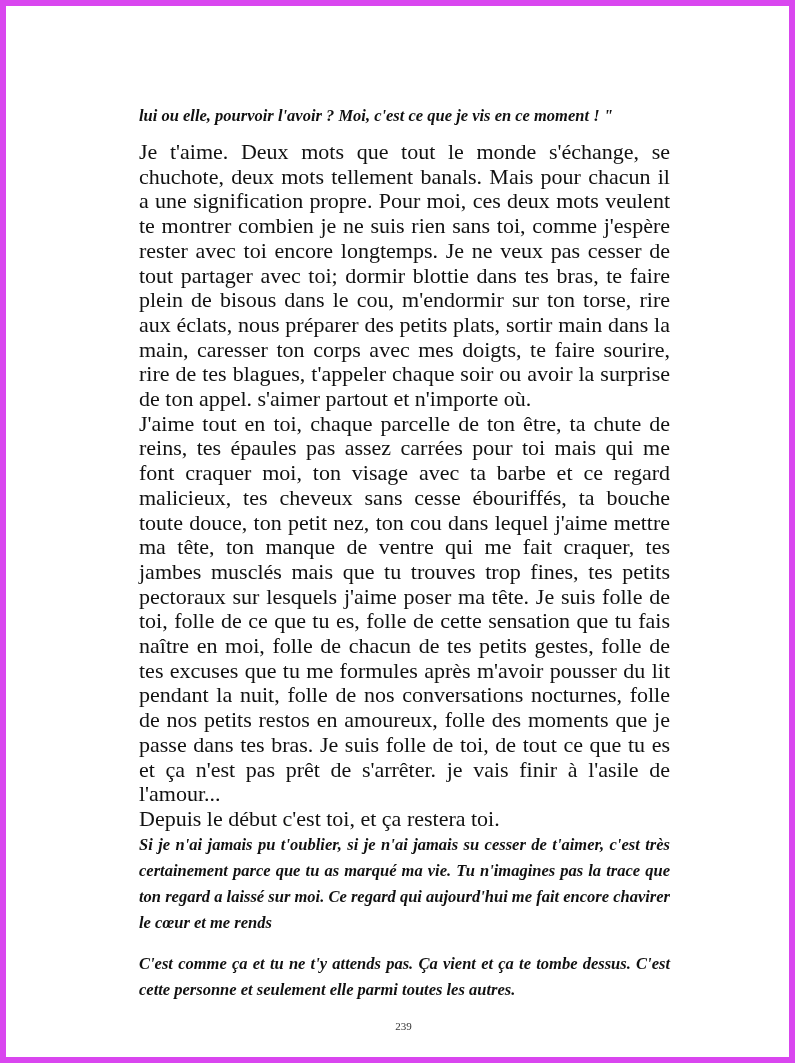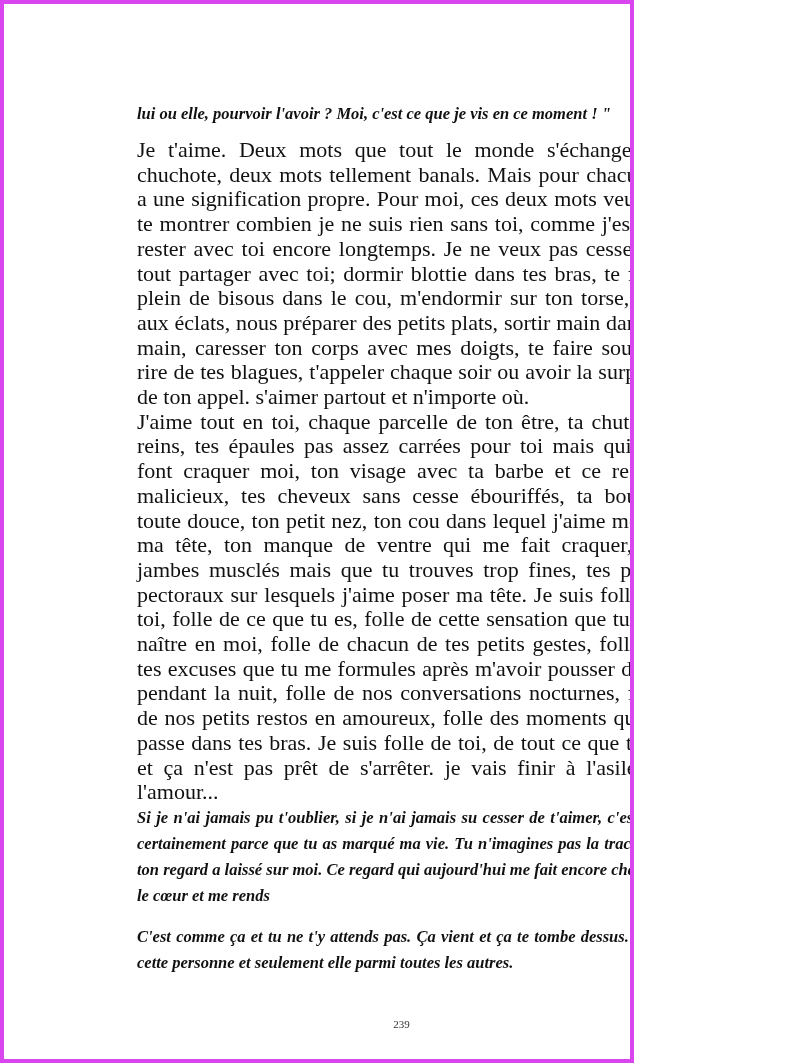--- a/index.html
+++ b/index.html
@@ -2,25 +2,25 @@
 <html><head>
 <meta charset="utf-8">
 <style>
   html, body {
     margin: 0;
     padding: 0;
     background: #ffffff;
   }
   .page {
     position: relative;
-    width: 634px;
+    width: 795px;
     height: 1063px;
     background: #ffffff;
     box-sizing: border-box;
-    border: 4px solid #d946ef;
+    border: 6px solid #d946ef;
     overflow: hidden;
     font-family: "Liberation Serif", "DejaVu Serif", serif;
     color: #111111;
   }
   .content {
     position: absolute;
     left: 133px;
     top: 97px;
     width: 531px;
     text-align: justify;
@@ -59,17 +59,18 @@
   }
 </style>
 </head>
 <body>
 
 <div class="page">
   <div class="content">
     <p class="para-quote quote-top">lui ou elle, pourvoir l'avoir ? Moi, c'est ce que je vis en ce moment ! "</p>
     <p class="para-body">Je t'aime. Deux mots que tout le monde s'échange, se chuchote, deux mots tellement banals. Mais pour chacun il a une signification propre. Pour moi, ces deux mots veulent te montrer combien je ne suis rien sans toi, comme j'espère rester avec toi encore longtemps. Je ne veux pas cesser de tout partager avec toi; dormir blottie dans tes bras, te faire plein de bisous dans le cou, m'endormir sur ton torse, rire aux éclats, nous préparer des petits plats, sortir main dans la main, caresser ton corps avec mes doigts, te faire sourire, rire de tes blagues, t'appeler chaque soir ou avoir la surprise de ton appel. s'aimer partout et n'importe où.</p>
     <p class="para-body">J'aime tout en toi, chaque parcelle de ton être, ta chute de reins, tes épaules pas assez carrées pour toi mais qui me font craquer moi, ton visage avec ta barbe et ce regard malicieux, tes cheveux sans cesse ébouriffés, ta bouche toute douce, ton petit nez, ton cou dans lequel j'aime mettre ma tête, ton manque de ventre qui me fait craquer, tes jambes musclés mais que tu trouves trop fines, tes petits pectoraux sur lesquels j'aime poser ma tête. Je suis folle de toi, folle de ce que tu es, folle de cette sensation que tu fais naître en moi, folle de chacun de tes petits gestes, folle de tes excuses que tu me formules après m'avoir pousser du lit pendant la nuit, folle de nos conversations nocturnes, folle de nos petits restos en amoureux, folle des moments que je passe dans tes bras. Je suis folle de toi, de tout ce que tu es et ça n'est pas prêt de s'arrêter. je vais finir à l'asile de l'amour...</p>
+    <p class="para-body">Depuis le début c'est toi, et ça restera toi.</p>
     <p class="para-quote">Si je n'ai jamais pu t'oublier, si je n'ai jamais su cesser de t'aimer, c'est très certainement parce que tu as marqué ma vie. Tu n'imagines pas la trace que ton regard a laissé sur moi. Ce regard qui aujourd'hui me fait encore chavirer le cœur et me rends</p>
     <p class="para-quote quote-bottom-first">C'est comme ça et tu ne t'y attends pas. Ça vient et ça te tombe dessus. C'est cette personne et seulement elle parmi toutes les autres.</p>
   </div>
   <div class="page-number">239</div>
 </div>
 
 </body></html>

